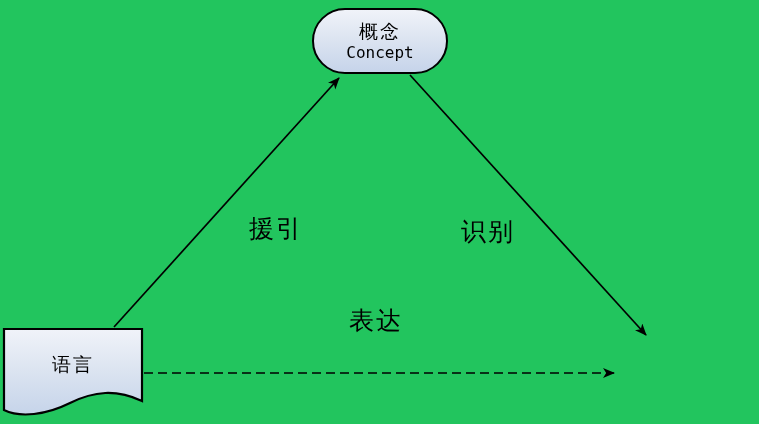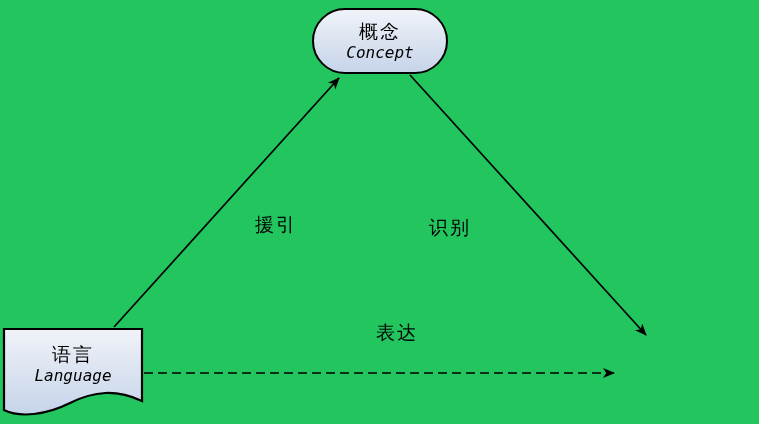--- a/index.html
+++ b/index.html
@@ -32,21 +32,20 @@
     line-height: 1.2;
   }
   .node .zh {
     font-size: 19px;
     letter-spacing: 2px;
     font-family: "DejaVu Sans", sans-serif;
   }
   .node .en {
     font-size: 16px;
     font-family: "DejaVu Sans Mono", monospace;
-    font-style: italic;
   }
   #node-concept {
     left: 312px; top: 8px;
     width: 136px; height: 66px;
     border: 2px solid #000000;
     border-radius: 33px;
     background: linear-gradient(180deg, #f0f3f9 0%, #dde5f1 45%, #c6d4ea 100%);
   }
   #node-thing {
     left: 618px; top: 339px;
@@ -58,28 +57,28 @@
     left: 3px; top: 330px;
     width: 140px; height: 68px;
     background: transparent;
     border: none;
     justify-content: center;
   }
   .edge-label {
     position: absolute;
     width: 84px;
     text-align: center;
-    font-size: 19px;
+    font-size: 25px;
     letter-spacing: 2px;
     color: #000000;
     font-family: "DejaVu Sans", sans-serif;
   }
   #label-cite    { left: 234px; top: 212px; }
-  #label-identify{ left: 408px; top: 215px; }
-  #label-express { left: 334px; top: 320px; text-align: right; }
+  #label-identify{ left: 446px; top: 215px; }
+  #label-express { left: 334px; top: 304px; }
 </style>
 </head>
 <body>
 
 <div id="canvas">
 
   <svg id="edge-layer" viewBox="0 0 759 424" xmlns="http://www.w3.org/2000/svg">
     <defs>
       <marker id="arrowhead" markerWidth="13" markerHeight="11" refX="11" refY="5" orient="auto" markerUnits="userSpaceOnUse">
         <path d="M0,0 L12,5 L0,10 L3.2,5 Z" fill="#000000"></path>
@@ -102,21 +101,20 @@
              C 46,415 20,418 4,410 Z" fill="url(#docGrad)" stroke="#000000" stroke-width="2.2"></path>
   </svg>
 
   <div class="node" id="node-concept">
     <div class="zh">概念</div>
     <div class="en">Concept</div>
   </div>
 
   <div class="node" id="node-language-text">
     <div class="zh">语言</div>
-    <div class="en">Language</div>
   </div>
 
 
   <div class="edge-label" id="label-cite">援引</div>
   <div class="edge-label" id="label-identify">识别</div>
   <div class="edge-label" id="label-express">表达</div>
 
 </div>
 
 </body></html>

